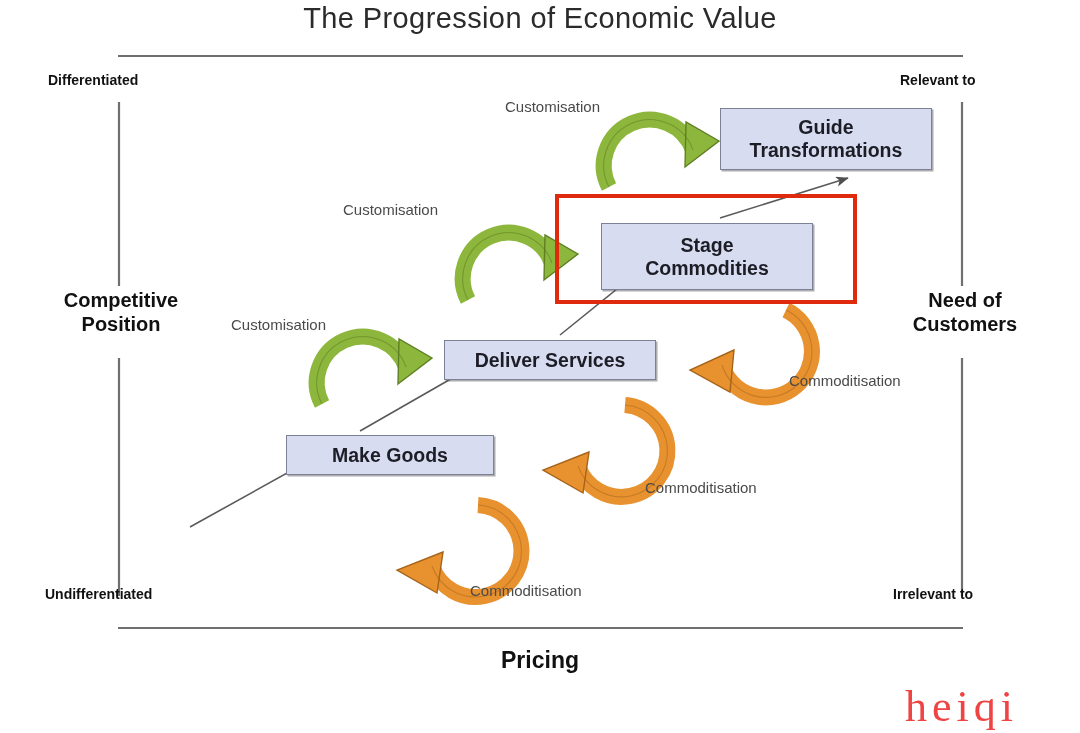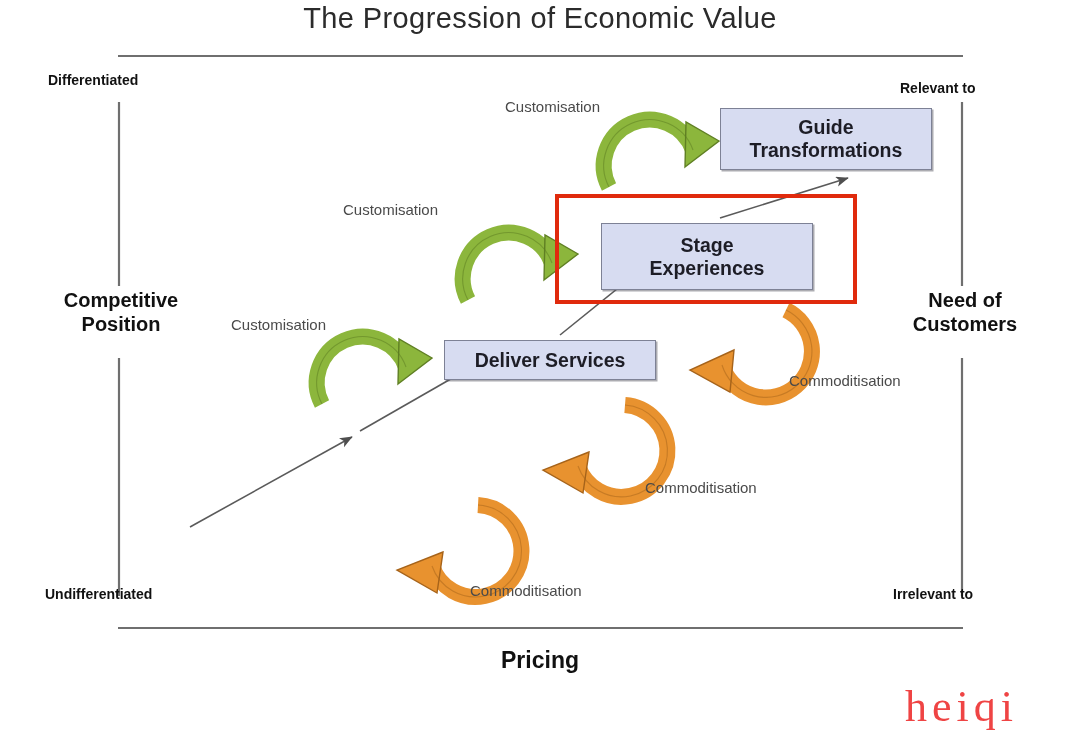--- a/index.html
+++ b/index.html
@@ -159,50 +159,53 @@
 
     <g>
       <path d="M478,505 A46,46 0 1 1 432,566" fill="none" stroke="#e8922f" stroke-width="16" stroke-linecap="butt"></path>
       <path d="M443,552 L397,570 L437,593 Z" fill="#e8922f" stroke="#a6631a" stroke-width="1.4"></path>
       <path d="M478,505 A46,46 0 1 1 432,566" fill="none" stroke="#a6631a" stroke-width="1.1" stroke-linecap="butt" opacity="0.5"></path>
     </g>
   </svg>
 
   <div class="axis-label" style="left:48px; top:72px;">Differentiated</div>
 
-  <div class="axis-label" style="left:900px; top:72px;margin-top:8px;">Relevant to</div>
+  <div class="axis-label" style="left:900px; top:72px;">Relevant to</div>
 
   <div class="axis-label" style="left:45px; top:586px;">Undifferentiated</div>
 
   <div class="axis-label" style="left:893px; top:586px;">Irrelevant to</div>
 
   <div class="center-label" style="left:38px; top:288px; width:166px;">
     <div>Competitive</div>
     <div>Position</div>
   </div>
 
   <div class="center-label" style="left:880px; top:288px; width:170px;">
     <div>Need of</div>
     <div>Customers</div>
   </div>
 
   <div class="axis-label" style="left:0; top:647px; width:1080px; text-align:center; font-size:23px;">Pricing</div>
 
   <div class="highlight-rect" style="left:555px; top:194px; width:302px; height:110px;"></div>
 
 
+  <div class="stage-box" style="left:286px; top:435px; width:208px; height:40px;">
+    <div>Make Goods</div>
+  </div>
 
   <div class="stage-box" style="left:444px; top:340px; width:212px; height:40px;">
     <div>Deliver Services</div>
   </div>
 
   <div class="stage-box" style="left:601px; top:223px; width:212px; height:67px;">
     <div>
       <div>Stage</div>
-      <div>Experiences</div>
+      <div>Commodities</div>
     </div>
   </div>
 
   <div class="stage-box" style="left:720px; top:108px; width:212px; height:62px;">
     <div>
       <div>Guide</div>
       <div>Transformations</div>
     </div>
   </div>
 

